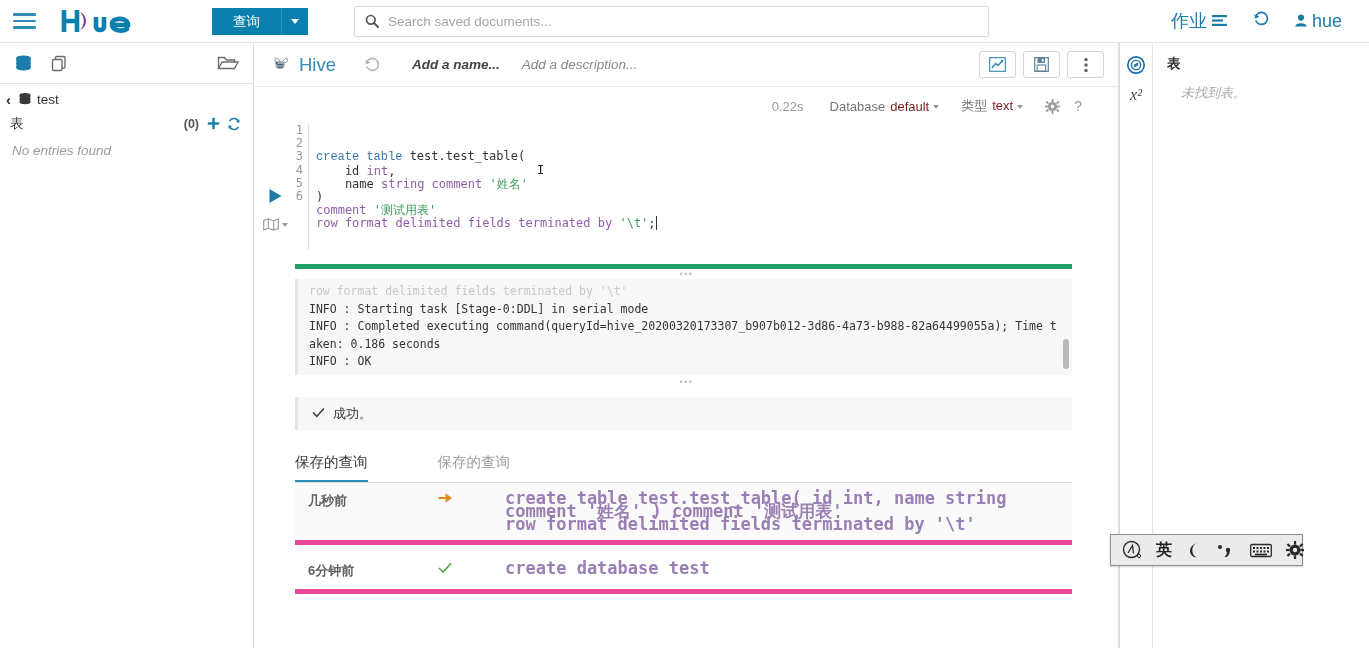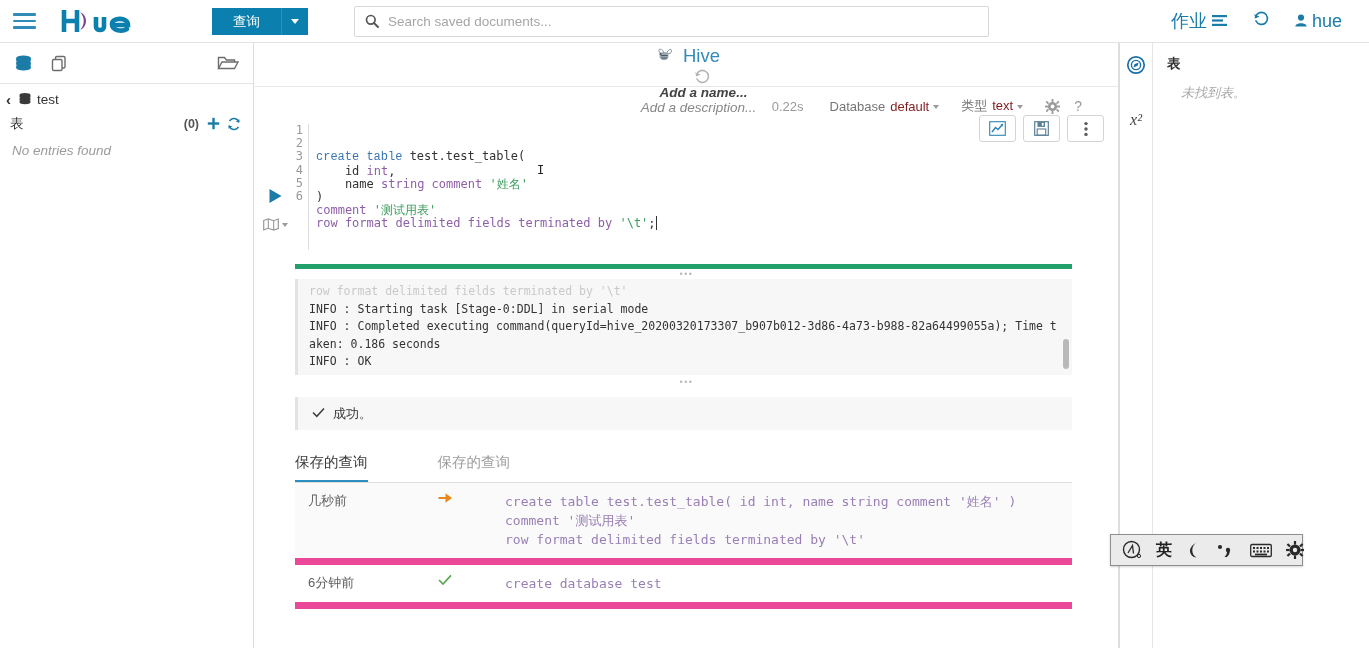--- a/index.html
+++ b/index.html
@@ -81,21 +81,20 @@
   .sb-row .plus { margin-left: 8px; color: #1b7ca8; font-size: 15px; cursor: pointer; line-height:1;}
   .sb-row .refresh { margin-left: 7px; cursor: pointer; display:flex; }
   .sb-empty { padding: 6px 12px; font-size: 13.5px; color: #9b9b9b; font-style: italic; }
 
   
   .main { position: absolute; top: 43px; left: 255px; width: 863px; height: 605px; background: #fff; }
 
   .ed-head {
     height: 44px; display: flex; align-items: center; padding: 0 14px 0 16px;
     border-bottom: 1px solid #e8e8e8;
-    flex-direction: column;
   }
   .ed-engine { display: flex; align-items: center; gap: 7px; color: #338bb8; font-size: 18.5px; cursor:pointer; }
   .ed-hist { margin-left: 28px; cursor: pointer; display:flex; }
   .ed-name { margin-left: 32px; font-size: 13.5px; font-weight: bold; font-style: italic; color: #444; cursor: pointer; }
   .ed-desc { margin-left: 22px; font-size: 13.5px; font-style: italic; color: #888; cursor: pointer; }
   .ed-btns { margin-left: auto; display: flex; gap: 7px; }
   .ed-btn {
     width: 37px; height: 27px; border: 1px solid #d4d4d4; border-radius: 3px;
     background: #fff; display: flex; align-items: center; justify-content: center; cursor: pointer;
   }
@@ -164,34 +163,34 @@
   
   .histtabs { margin: 17px 46px 0 40px; display: flex; border-bottom: 1px solid #dedede; }
   .htab {
     font-size: 14.5px; padding: 6px 0 8px 0; margin-right: 70px; color: #9d9d9d;
     cursor: pointer; border-bottom: 2px solid transparent;
   }
   .htab.active { color: #3a3a3a; border-bottom: 2px solid #2a8fc0; }
 
   
   .histrow {
-    margin: 0 46px 0 40px; display: flex; align-items: flex-start;
-    border-bottom: 7px solid #ec4899; padding: 9px 0 9px 13px; min-height: 38px;
+    margin: 0 46px 8px 40px; display: flex; align-items: flex-start;
+    border-bottom: 5px solid #ec4899; padding: 9px 0 9px 13px; min-height: 38px; font-weight: bold;
   }
   .histrow.alt { background: #fafafa; }
   .h-time { width: 127px; font-size: 13px; color: #606060; flex-shrink: 0; }
   .h-stat { width: 70px; flex-shrink: 0; display: flex; justify-content: flex-start; padding-left: 3px;}
   .h-code {
-    font-family: "DejaVu Sans Mono", monospace; font-size: 13px; color: #9a7fb5;
-    line-height: 19px; white-space: pre-line; flex: 1;
+    font-family: "DejaVu Sans Mono", monospace; font-size: 17px; color: #9a7fb5;
+    line-height: 13px; white-space: pre-line; flex: 1;
   }
 
   
   .rightpanel { position: absolute; top: 43px; left: 1119px; width: 250px; height: 605px; background: #fff; border-left: 1px solid #dcdcdc; display: flex; }
-  .rp-rail { width: 33px; border-right: 1px solid #e5e5e5; padding-top: 12px; display: flex; flex-direction: column; align-items: center; gap: 36px; }
+  .rp-rail { width: 33px; border-right: 1px solid #e5e5e5; padding-top: 12px; display: flex; flex-direction: column; align-items: center; gap: 11px; }
   .rp-rail-item { cursor: pointer; display:flex; align-items:center; justify-content:center; }
   .rp-x2 { font-size: 16px; color: #444; font-family: "Liberation Serif", serif; font-style: italic; }
   .rp-body { flex: 1; padding: 12px 14px 0 14px; }
   .rp-title { font-size: 13.5px; font-weight: bold; color: #333; }
   .rp-empty { margin-top: 11px; margin-left: 14px; font-size: 13px; color: #a8a8a8; font-style: italic; }
 
   
   .imebar {
     position: absolute; left: 1110px; top: 534px; width: 193px; height: 32px;
     background: #ebebeb; border: 1px solid #8e8e8e; display: flex; align-items: center;

